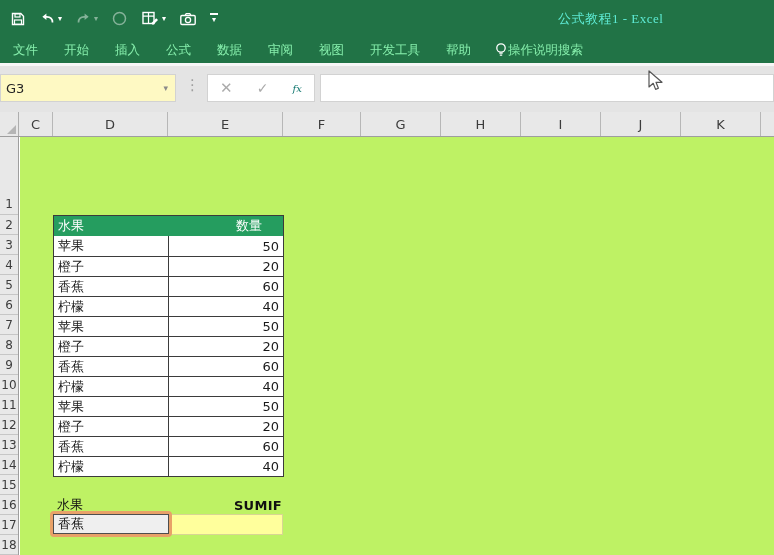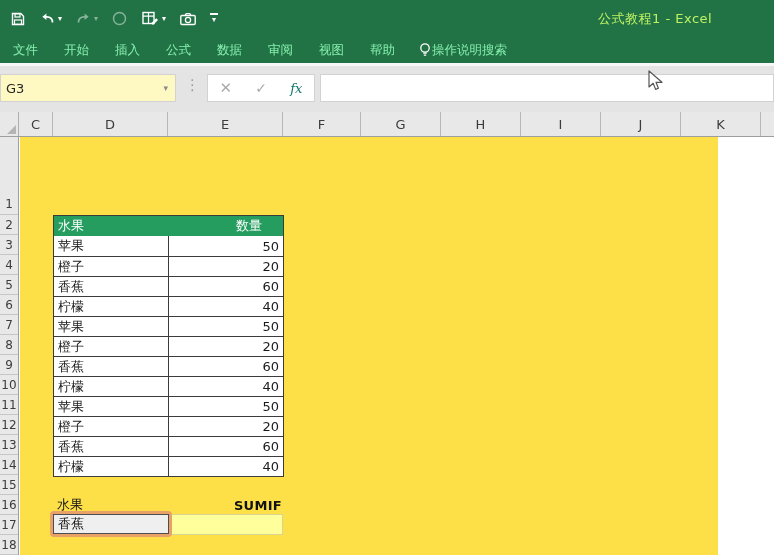--- a/index.html
+++ b/index.html
@@ -10,42 +10,42 @@
   
   .titlebar { position:absolute; top:0; left:0; width:774px; height:37px; background:#217346;
               display:flex; align-items:center; }
   .qat { display:flex; align-items:center; gap:13px; padding-left:10px; }
   .qat-btn { display:flex; align-items:center; gap:2px; cursor:default; }
   .qat-btn svg { display:block; }
   .caret { color:#fff; font-size:8px; line-height:8px; }
   .dim { opacity:.45; }
   .qat-more { display:flex; flex-direction:column; align-items:center; gap:1px; }
   .qat-more .bar { width:8px; height:1.5px; background:#fff; }
-  .win-title { position:absolute; left:598px; top:0; height:37px; display:flex; align-items:center;
-               color:#bef264; font-size:13px; letter-spacing:.5px; }
+  .win-title { position:absolute; left:558px; top:0; height:37px; display:flex; align-items:center;
+               color:#5eead4; font-size:13px; letter-spacing:.5px;font-family:Liberation Serif, serif; }
 
   
   .tabs { position:absolute; top:37px; left:0; width:774px; height:26px; background:#217346;
           display:flex; align-items:center; color:#86efac; font-size:12.5px; }
   .tab { padding:0 13px; height:26px; display:flex; align-items:center; cursor:default; white-space:nowrap; }
   .tab-search { display:flex; align-items:center; padding:0 10px; }
 
   
   .fzone { position:absolute; top:63px; left:0; width:774px; height:49px; background:#e4e4e4; }
   .ribbon-edge { position:absolute; top:0; left:0; width:774px; height:3px; background:#f7f7f7; }
   .namebox { position:absolute; left:0; top:11px; width:176px; height:28px; background:#fef9c3;
              border:1px solid #d2d2d2; display:flex; align-items:center; padding-left:5px;
              font-size:13px; color:#262626; }
   .namebox .nb-caret { position:absolute; right:7px; color:#8a8a8a; font-size:9px; }
   .fb-sep { position:absolute; left:185px; top:13px; color:#9f9f9f; font-size:15px; letter-spacing:0; }
   .fb-btns { position:absolute; left:207px; top:11px; width:108px; height:28px; background:#fff;
              border:1px solid #d2d2d2; display:flex; align-items:center; justify-content:space-around; }
   .fb-x { color:#ababab; font-size:15px; }
   .fb-check { color:#ababab; font-size:14px; }
-  .fb-fx { color:#0f766e; font-size:13px; font-style:italic; font-family:"DejaVu Serif", serif; }
+  .fb-fx { color:#0f766e; font-size:10px; font-style:italic; font-family:"DejaVu Serif", serif; }
   .fb-input { position:absolute; left:320px; top:11px; width:454px; height:28px; background:#fff;
               border:1px solid #d2d2d2; font-size:13px; padding-left:6px; color:#222; display:flex; align-items:center; }
 
   
   .colheaders { position:absolute; top:112px; left:0; width:774px; height:25px; background:#e8e8e8;
                 border-bottom:1px solid #9e9e9e; display:flex; font-size:13px; color:#3c3c3c; }
   .corner { width:19px; height:100%; border-right:1px solid #aeaeae; position:relative; }
   .corner .tri { position:absolute; right:2px; bottom:2px; width:0; height:0;
                  border-left:9px solid transparent; border-bottom:9px solid #b5b5b5; }
   .colh { height:100%; border-right:1px solid #b7b7b7; display:flex; align-items:center;
@@ -53,21 +53,21 @@
   .w34{width:34px} .w115{width:115px} .w78{width:78px} .w80{width:80px} .wfill{flex:1 1 auto; border-right:none;}
 
   
   .rowheaders { position:absolute; top:137px; left:0; width:19px; height:418px; background:#e8e8e8;
                 border-right:1px solid #9e9e9e; font-size:12px; color:#3c3c3c; display:flex; flex-direction:column; }
   .rowh { height:20px; flex:0 0 20px; display:flex; align-items:center; justify-content:center;
           border-bottom:1px solid #c6c6c6; cursor:default; }
   .rowh.tall { height:78px; flex:0 0 78px; align-items:flex-end; padding-bottom:3px; }
 
   
-  .sheet { position:absolute; top:137px; left:20px; width:698px; height:418px; background:#fde047; }
+  .sheet { position:absolute; top:137px; left:20px; width:754px; height:418px; background:#bef264; }
   .ftable { position:absolute; left:33px; top:78px; width:231px; border:1px solid #3b3b3b; background:#fff; }
   .thead { height:20px; background:#259D5F; color:#fff; display:flex; font-size:13px; }
   .thead .hcell-l { width:115px; display:flex; align-items:center; padding-left:4px; }
   .thead .hcell-r { flex:1; display:flex; align-items:center; justify-content:flex-end; padding-right:21px; }
   .trow { height:20px; display:flex; border-top:1px solid #3b3b3b; font-size:13px; color:#1a1a1a; }
   .tcell-f { width:115px; border-right:1px solid #3b3b3b; display:flex; align-items:center; padding-left:4px; }
   .tcell-q { flex:1; display:flex; align-items:center; justify-content:flex-end; padding-right:4px; }
 
   
   .row16 { position:absolute; left:33px; top:358px; width:231px; height:20px; display:flex; font-size:13px; color:#111; }
@@ -141,20 +141,21 @@
   </div>
 
   <div class="tabs">
     <span class="tab">文件</span>
     <span class="tab">开始</span>
     <span class="tab">插入</span>
     <span class="tab">公式</span>
     <span class="tab">数据</span>
     <span class="tab">审阅</span>
     <span class="tab">视图</span>
+    <span class="tab">开发工具</span>
     <span class="tab">帮助</span>
     <span class="tab tab-search">
       <svg width="14" height="16" viewBox="0 0 14 16">
         <circle cx="7" cy="6" r="4.2" fill="none" stroke="#fff" stroke-width="1.3"></circle>
         <path d="M5.3 11.2 H8.7 M5.8 13.2 H8.2" stroke="#fff" stroke-width="1.2"></path>
       </svg>
       <span>操作说明搜索</span>
     </span>
   </div>
 

